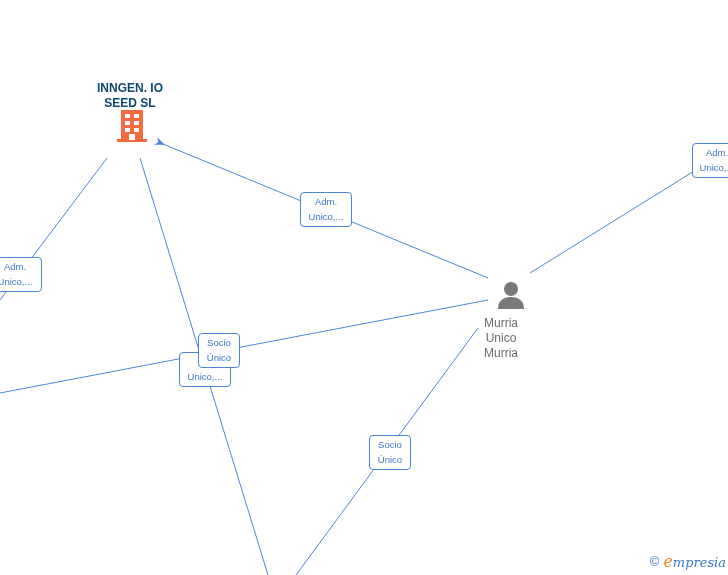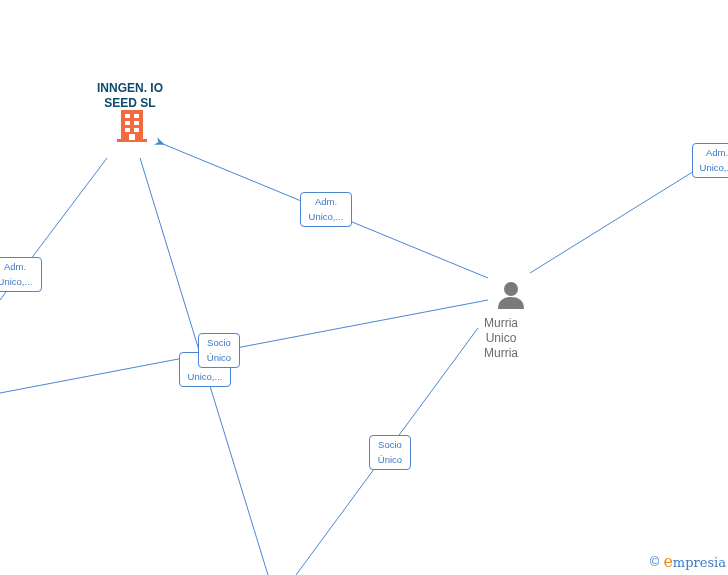--- a/index.html
+++ b/index.html
@@ -4,21 +4,21 @@
   <style>
     html, body { margin: 0; padding: 0; background: #ffffff; }
     #canvas { position: relative; width: 728px; height: 575px; overflow: hidden; background: #ffffff; font-family: "Liberation Sans", sans-serif; }
     svg.edges { position: absolute; left: 0; top: 0; }
     .node-label { position: absolute; text-align: center; font-size: 12px; line-height: 15px; }
     .company-label { color: #0c4a6e; font-weight: bold; margin-top: 8px; }
     .person-label { color: #6b6b6b; }
     .edge-label { position: absolute; background: #ffffff; border: 1px solid #4a86d4; border-radius: 4px; color: #3b78c8; font-size: 9.5px; line-height: 15px; text-align: center; box-sizing: border-box; padding: 1px 3px; white-space: nowrap; overflow: hidden; }
     .icon { position: absolute; }
     .watermark { position: absolute; right: 2px; bottom: 4px; font-size: 13px; color: #3a7bc8; display: flex; align-items: center; gap: 4px; }
-    .watermark .brand { font-family: "DejaVu Serif", serif; color: #3a7bc8; }
+    .watermark .brand { font-family: "DejaVu Serif", serif; font-style: italic; color: #3a7bc8; }
     .watermark .brand .e { color: #f08a1c; font-size: 16px; }
   </style>
 </head>
 <body>
 
 <div id="canvas">
   <svg class="edges" width="728" height="575">
     <defs>
       <marker id="arrow" markerWidth="10" markerHeight="10" refX="2" refY="5" orient="auto">
         <path d="M10,1 L0,5 L10,9 L7,5 Z" fill="#4a86d4"></path>

